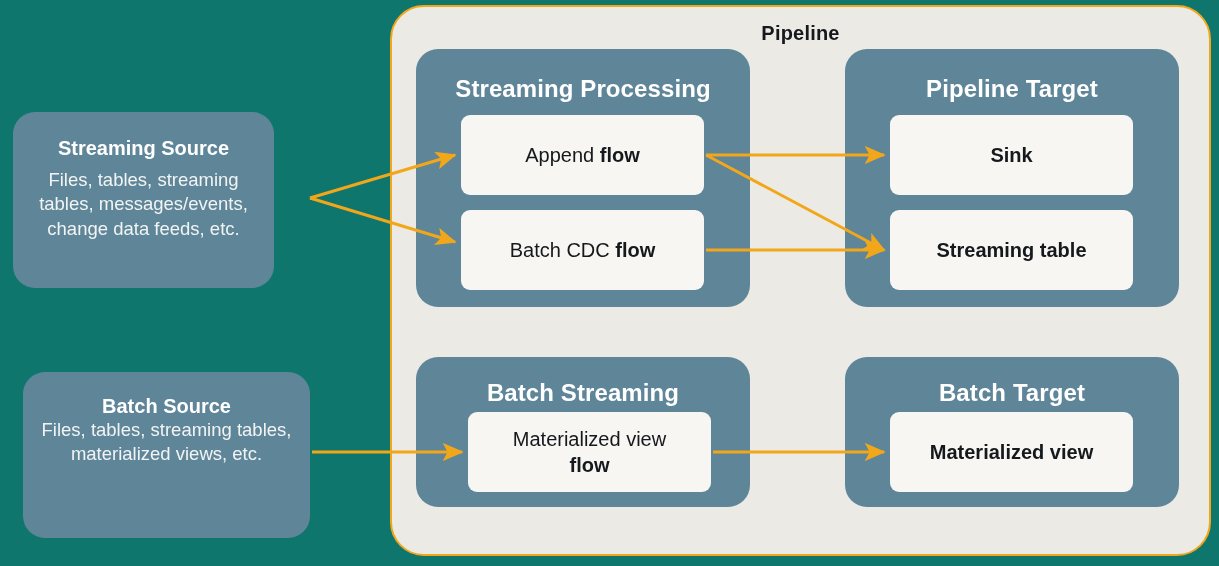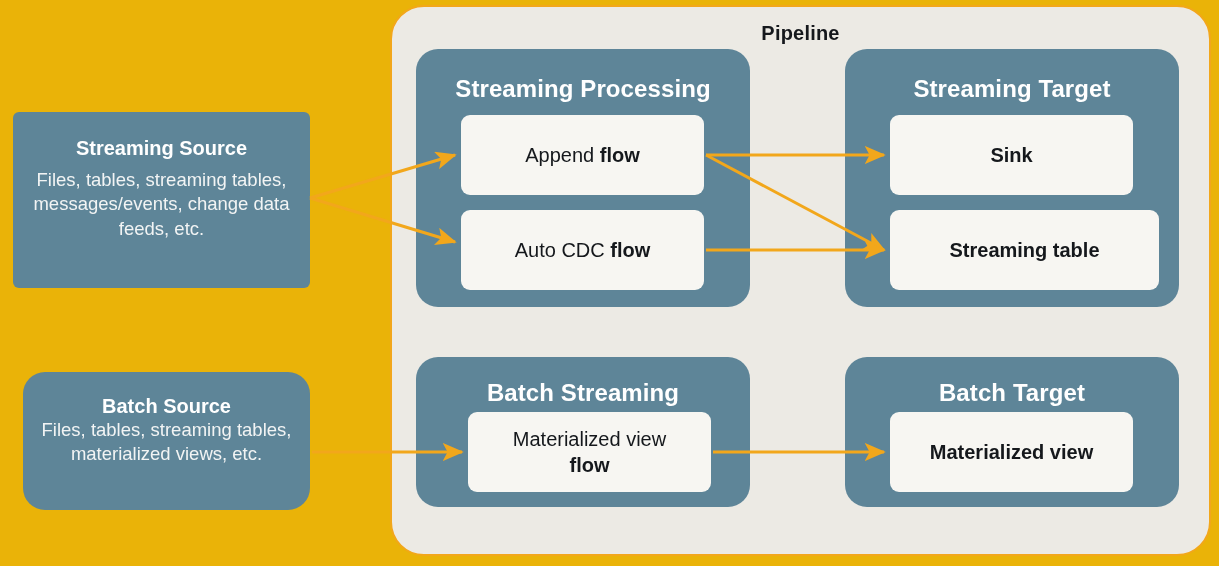--- a/index.html
+++ b/index.html
@@ -7,21 +7,21 @@
     padding: 0;
     background: #ffffff;
   }
   body {
     font-family: "Liberation Sans", sans-serif;
   }
   #canvas {
     position: relative;
     width: 1219px;
     height: 566px;
-    background: #eab308;
+    background: #0f766e;
     overflow: hidden;
   }
   #arrow-layer {
     position: absolute;
     left: 0;
     top: 0;
     width: 1219px;
     height: 566px;
     pointer-events: none;
     z-index: 5;
@@ -72,31 +72,30 @@
   }
   .source-desc {
     font-size: 18.5px;
     font-weight: normal;
     line-height: 1.32;
     color: #F2F4F4;
   }
   #streaming-source {
     left: 13px;
     top: 112px;
-    width: 297px;
+    width: 261px;
     height: 176px;
-    border-radius: 6px;
   }
   #streaming-source .source-title { margin-top: 24px; }
   #streaming-source .source-desc  { margin-top: 8px; }
   #batch-source {
     left: 23px;
     top: 372px;
     width: 287px;
-    height: 138px;
+    height: 166px;
   }
   #batch-source .source-title { margin-top: 22px; }
   #batch-source .source-desc  { }
 
   
   .group-box {
     position: absolute;
     box-sizing: border-box;
     background: #5E8598;
     border-radius: 22px;
@@ -138,21 +137,21 @@
     font-size: 20px;
     font-weight: normal;
     line-height: 1.3;
   }
   .card-text b { font-weight: bold; }
   .card-strong .card-text { font-weight: bold; }
 
   #card-append        { left: 461px; top: 115px; width: 243px; height: 80px; }
   #card-autocdc       { left: 461px; top: 210px; width: 243px; height: 80px; }
   #card-sink          { left: 890px; top: 115px; width: 243px; height: 80px; }
-  #card-stream-table  { left: 890px; top: 210px; width: 269px; height: 80px; }
+  #card-stream-table  { left: 890px; top: 210px; width: 243px; height: 80px; }
   #card-mv-flow       { left: 468px; top: 412px; width: 243px; height: 80px; }
   #card-mv-target     { left: 890px; top: 412px; width: 243px; height: 80px; }
 </style>
 </head>
 <body>
 
 <div id="canvas">
 
   <div class="pipeline-box"></div>
   <div class="pipeline-title">Pipeline</div>
@@ -167,25 +166,25 @@
     <div class="source-desc">Files, tables, streaming tables, materialized views, etc.</div>
   </div>
 
   <div class="group-box" id="streaming-processing">
     <div class="group-title">Streaming Processing</div>
   </div>
   <div class="card" id="card-append">
     <div class="card-text"><span>Append </span><b>flow</b></div>
   </div>
   <div class="card" id="card-autocdc">
-    <div class="card-text"><span>Auto CDC </span><b>flow</b></div>
+    <div class="card-text"><span>Batch CDC </span><b>flow</b></div>
   </div>
 
   <div class="group-box" id="streaming-target">
-    <div class="group-title">Streaming Target</div>
+    <div class="group-title">Pipeline Target</div>
   </div>
   <div class="card card-strong" id="card-sink">
     <div class="card-text">Sink</div>
   </div>
   <div class="card card-strong" id="card-stream-table">
     <div class="card-text">Streaming table</div>
   </div>
 
   <div class="group-box" id="batch-processing">
     <div class="group-title">Batch Streaming</div>

